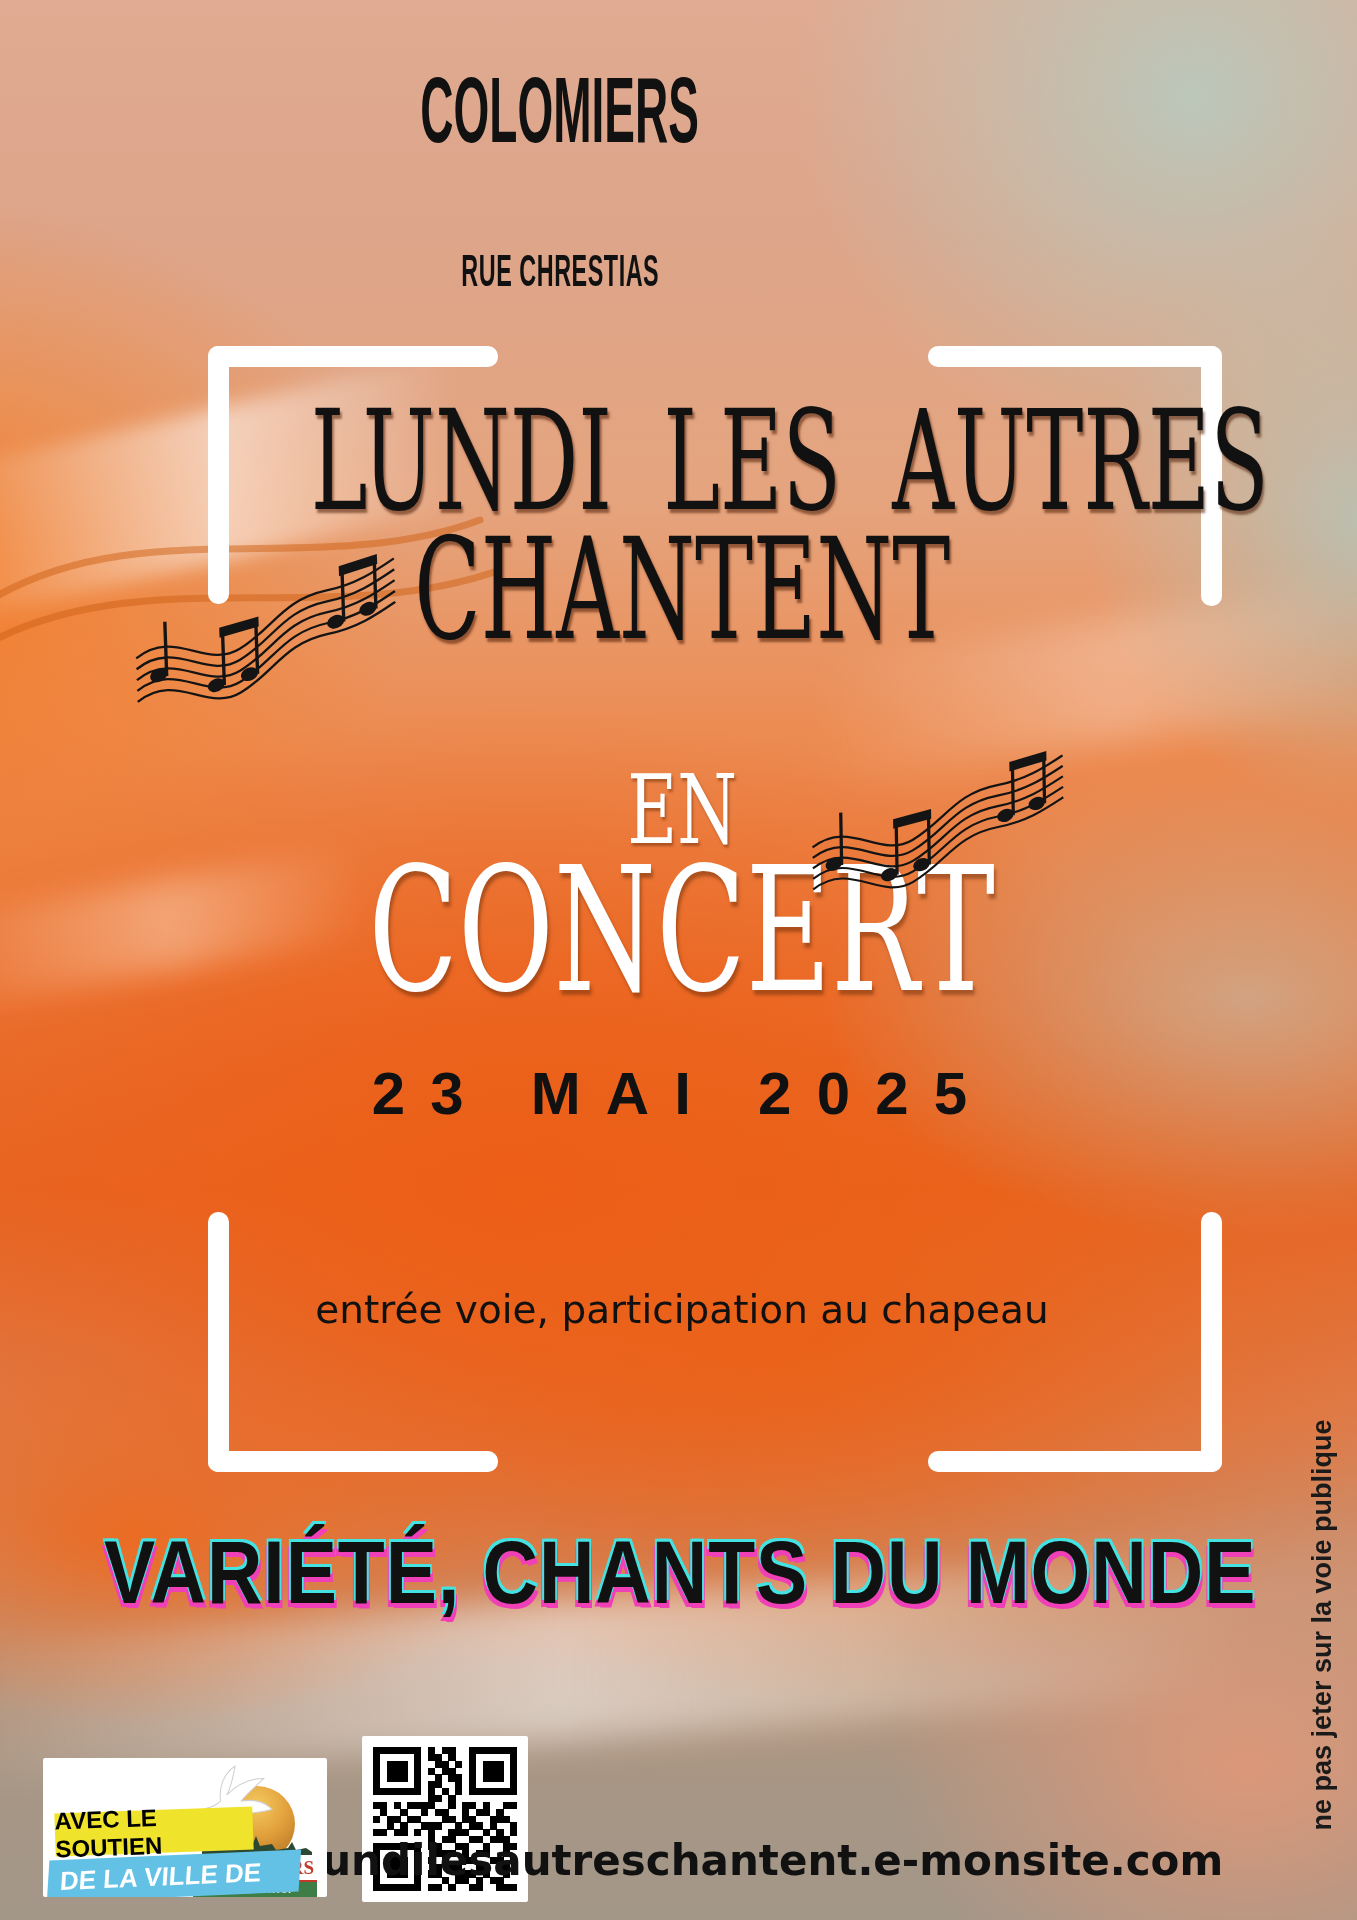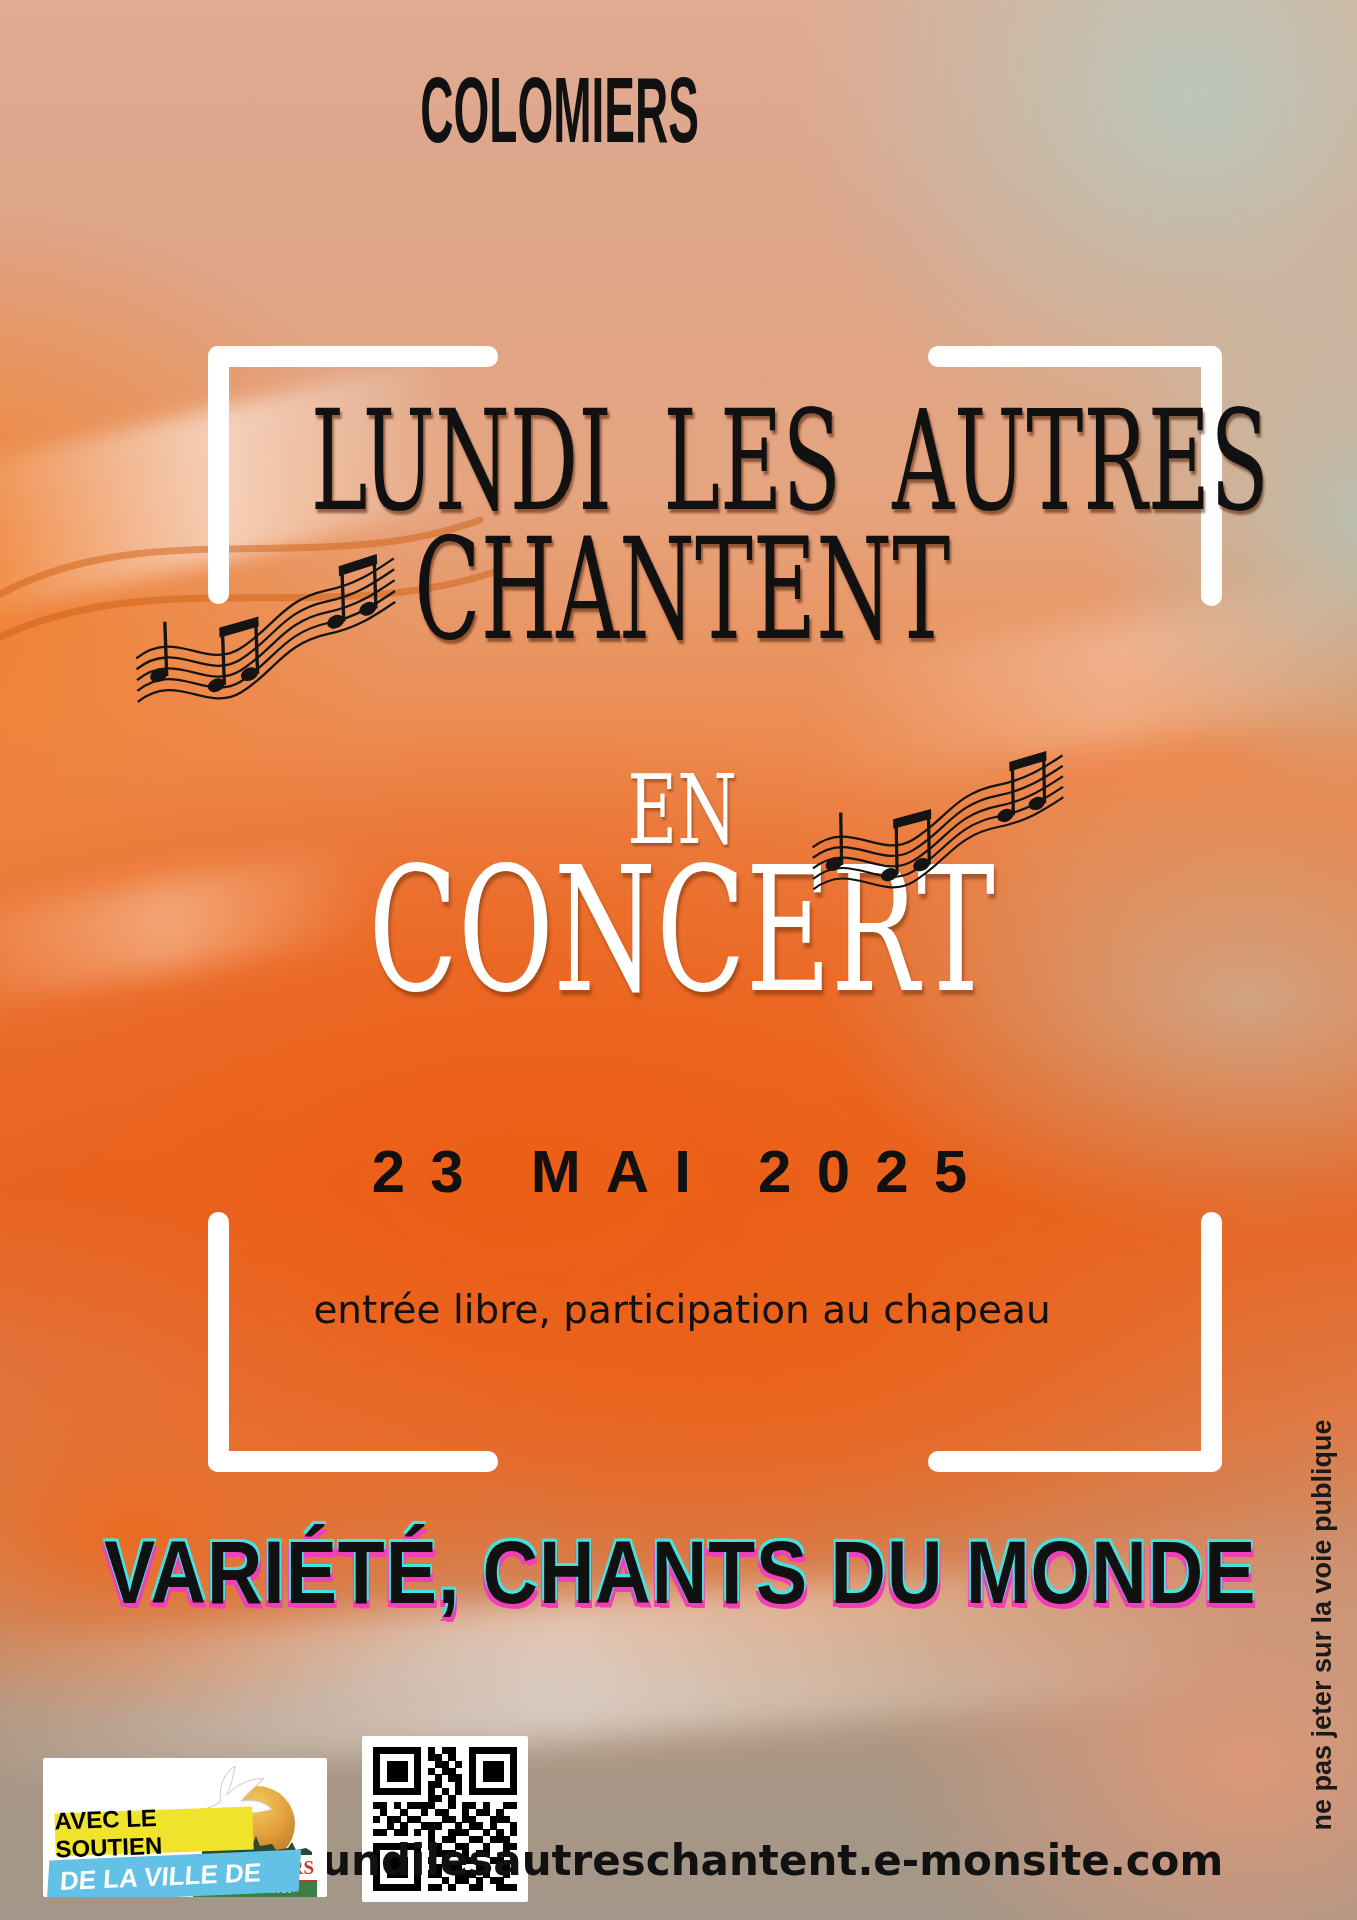--- a/index.html
+++ b/index.html
@@ -37,21 +37,21 @@
       text-shadow:3px 4px 3px rgba(75,28,5,.55);}
   .t2 .sq{transform:scaleX(.62);}
   .en{left:17px;top:763px;width:1330px;font-family:"DejaVu Serif",serif;font-size:95px;color:#fff;
       text-shadow:2px 3px 3px rgba(110,45,10,.5);}
   .en .sq{transform:scaleX(.72);}
   .concert{left:17px;top:845px;width:1330px;font-family:"DejaVu Serif",serif;font-size:172px;color:#fff;
       text-shadow:3px 5px 4px rgba(110,45,10,.5);}
   .concert .sq{transform:scaleX(.68);}
 
   
-  .date{left:17px;top:1142px;width:1330px;font-size:60px;font-weight:800;letter-spacing:.42em;}
+  .date{left:17px;top:1064px;width:1330px;font-size:60px;font-weight:800;letter-spacing:.42em;}
   .time{left:17px;top:1196px;width:1330px;font-size:64px;font-weight:800;letter-spacing:.05em;}
   .admission{left:17px;top:1290px;width:1330px;font-family:"DejaVu Sans",sans-serif;font-size:39px;font-weight:500;}
 
   
   .genre{left:0;top:1533px;width:1360px;font-size:80px;font-weight:900;letter-spacing:1px;}
   .genre .sq{transform:scale(.96,1.12);
      text-shadow:-2px -3px 0 #45e2e2, 2px -3px 0 #45e2e2, -3px 3px 0 #f040b8, 3px 4px 0 #f040b8;}
 
   
   .website{left:200px;top:1840px;width:1130px;font-family:"DejaVu Sans",sans-serif;font-size:42px;font-weight:600;}
@@ -111,20 +111,21 @@
   <div class="streak s4"></div>
   <div class="streak s2"></div>
   <svg class="abs" style="left:0;top:450px;" width="500" height="220">
     <g fill="none" stroke="rgba(205,95,20,.5)" stroke-width="7" stroke-linecap="round">
       <path d="M-10,150 C140,60 320,130 480,70"></path>
       <path d="M-10,192 C150,110 330,180 500,120"></path>
     </g>
   </svg>
 
   <div class="abs line city"><span class="sq">COLOMIERS</span></div>
+  <div class="abs line street"><span class="sq">RUE CHRESTIAS</span></div>
 
   <div class="bar" style="left:208px;top:346px;width:290px;height:21px;"></div>
   <div class="bar" style="left:208px;top:346px;width:21px;height:258px;"></div>
   <div class="bar" style="left:928px;top:346px;width:294px;height:21px;"></div>
   <div class="bar" style="left:1201px;top:346px;width:21px;height:260px;"></div>
   <div class="bar" style="left:208px;top:1212px;width:21px;height:260px;"></div>
   <div class="bar" style="left:208px;top:1451px;width:290px;height:21px;"></div>
   <div class="bar" style="left:1201px;top:1212px;width:21px;height:260px;"></div>
   <div class="bar" style="left:928px;top:1451px;width:294px;height:21px;"></div>
 
@@ -174,21 +175,21 @@
       <path d="M87,74 L127,64 L127,74 L87,84 Z"></path>
       <ellipse cx="205" cy="72" rx="9" ry="6.5" transform="rotate(-22 205 72)"></ellipse>
       <ellipse cx="238" cy="60" rx="9" ry="6.5" transform="rotate(-22 238 60)"></ellipse>
       <rect x="211.5" y="18" width="3.4" height="54"></rect>
       <rect x="244.5" y="8" width="3.4" height="52"></rect>
       <path d="M210,16 L249,5 L249,15 L210,26 Z"></path>
     </g>
   </svg>
 
   <div class="abs line date"><span>23 MAI 2025</span></div>
-  <div class="abs line admission"><span>entrée libre, participation au chapeau</span></div>
+  <div class="abs line admission"><span>entrée voie, participation au chapeau</span></div>
 
   <div class="abs line genre"><span class="sq">VARIÉTÉ, CHANTS DU MONDE</span></div>
 
   <div class="abs legal"><span>ne pas jeter sur la voie publique</span></div>
 
   <div class="abs qr">
     <div class="qr-inner">
         <div class="qr-m" style="left:0.00px;top:0.00px;width:7.16px;height:7.16px"></div>
         <div class="qr-m" style="left:6.86px;top:0.00px;width:7.16px;height:7.16px"></div>
         <div class="qr-m" style="left:13.71px;top:0.00px;width:7.16px;height:7.16px"></div>

